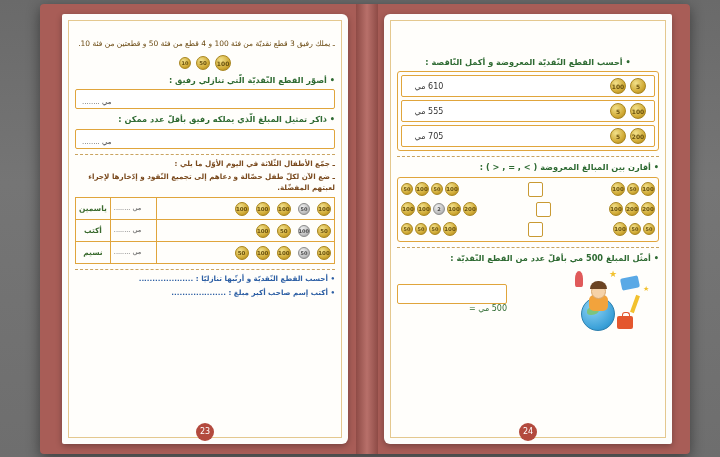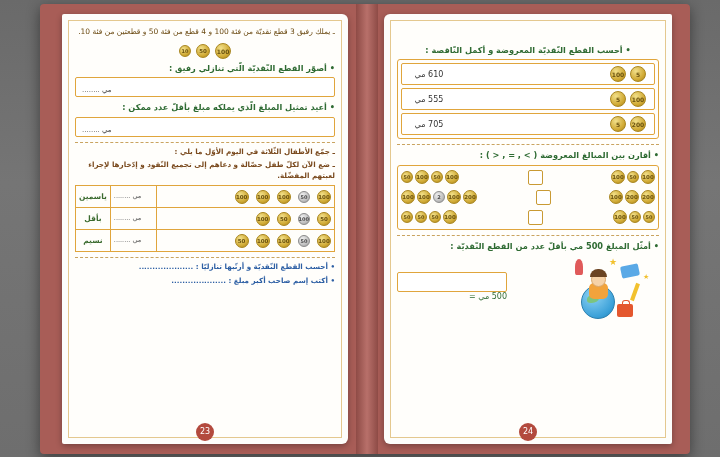--- a/index.html
+++ b/index.html
@@ -46,21 +46,21 @@
   }
   .page-left {
     left: 344px; width: 288px;
     border-radius: 6px 2px 2px 6px;
   }
   .page-inner {
     position: absolute;
     inset: 6px;
     border: 1px solid #e4c88f;
     background: #fffefb;
-    padding: 5px 6px;
+    padding: 17px 6px;
   }
   .pg-num {
     position: absolute;
     bottom: 3px; left: 50%;
     transform: translateX(-50%);
     width: 18px; height: 18px;
     border-radius: 50%;
     background: #b34a3e;
     color: #fff;
     font-size: 8px;
@@ -307,21 +307,21 @@
           <span class="coin c16">100</span>
           <span class="coin c14">50</span>
           <span class="coin c12">10</span>
         </div>
 
         <div class="task">• أصوّر القطع النّقديّة الّتي تنازلي رفيق :</div>
         <div class="box-line">
           <span class="unit">مي ........</span>
         </div>
 
-        <div class="task">• أعيد تمثيل المبلغ الّذي يملكه مبلغ بأقلّ عدد ممكن :</div>
+        <div class="task">• ذاكر تمثيل المبلغ الّذي يملكه رفيق بأقلّ عدد ممكن :</div>
         <div class="box-line">
           <span class="unit">مي ........</span>
         </div>
 
         <div class="sep"></div>
 
         <div class="task brown small">ـ جمّع الأطفال الثّلاثة في اليوم الأوّل ما يلي :</div>
         <div class="task brown small">ـ ضع الآن لكلّ طفل حصّالة و دعاهم إلى تجميع النّقود و إدّخارها لإجراء لعبتهم المفضّلة.</div>
 
         <table class="ctable">
@@ -338,21 +338,21 @@
             <td class="name">ياسمين</td>
           </tr>
           <tr>
             <td class="coins">
               <span class="coin c14">50</span>
               <span class="coin silver c12">100</span>
               <span class="coin c14">50</span>
               <span class="coin c14">100</span>
             </td>
             <td class="money">مي ........</td>
-            <td class="name">بأقل</td>
+            <td class="name">أكتب</td>
           </tr>
           <tr>
             <td class="coins">
               <span class="coin c14">100</span>
               <span class="coin silver c12">50</span>
               <span class="coin c14">100</span>
               <span class="coin c14">100</span>
               <span class="coin c14">50</span>
             </td>
             <td class="money">مي ........</td>

